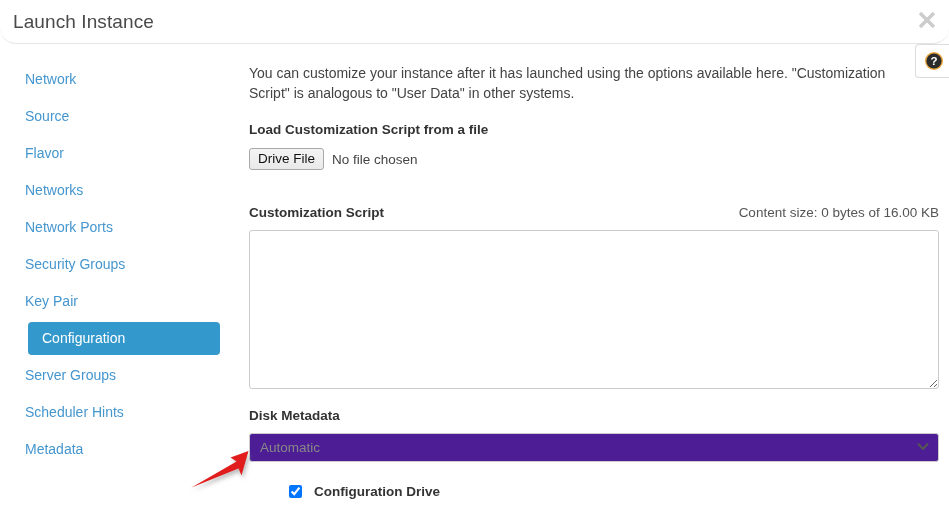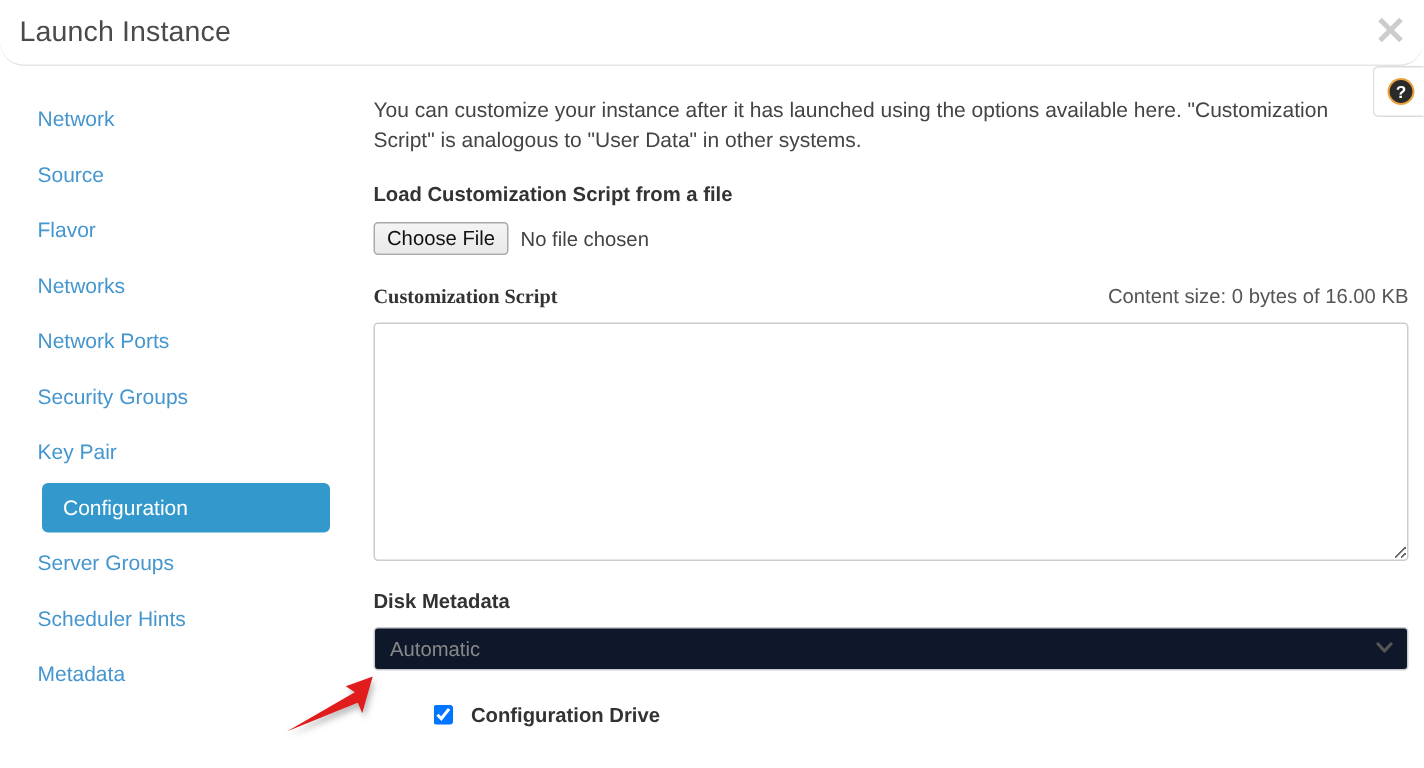--- a/index.html
+++ b/index.html
@@ -143,21 +143,21 @@
     color: #444444;
   }
 
   .label-row {
     display: flex;
     justify-content: space-between;
     align-items: baseline;
     width: 690px;
     margin-top: 19px;
   }
-  .label-row .field-label { margin-top: 0; font-family: Liberation Serif, serif; }
+  .label-row .field-label { margin-top: 15px; }
   .content-size {
     font-size: 13.5px;
     color: #555555;
   }
 
   .script-textarea {
     display: block;
     margin-top: 8px;
     width: 690px;
     height: 159px;
@@ -177,21 +177,21 @@
     position: relative;
     width: 690px;
     margin-top: 8px;
   }
   .disk-select {
     width: 690px;
     height: 29px;
     box-sizing: border-box;
     border: 1px solid #cccccc;
     border-radius: 3px;
-    background: #0f172a;
+    background: #4c1d95;
     font-family: "Liberation Sans", sans-serif;
     font-size: 13.5px;
     color: #888888;
     padding: 0 44px 0 10px;
     -webkit-appearance: none;
     -moz-appearance: none;
     appearance: none;
     outline: none;
     cursor: pointer;
   }
@@ -266,21 +266,21 @@
   <div class="nav-item">Metadata</div>
 </nav>
 
 <main class="content">
 
   <p class="intro">You can customize your instance after it has launched using the options available here. "Customization Script" is analogous to "User Data" in other systems.</p>
 
   <div class="field-label">Load Customization Script from a file</div>
 
   <div class="file-row">
-    <button class="choose-file-btn">Choose File</button>
+    <button class="choose-file-btn">Drive File</button>
     <span class="no-file-text">No file chosen</span>
   </div>
 
   <div class="label-row">
     <div class="field-label">Customization Script</div>
     <div class="content-size">Content size: 0 bytes of 16.00 KB</div>
   </div>
 
   <textarea class="script-textarea" placeholder="" style=""></textarea>
 

